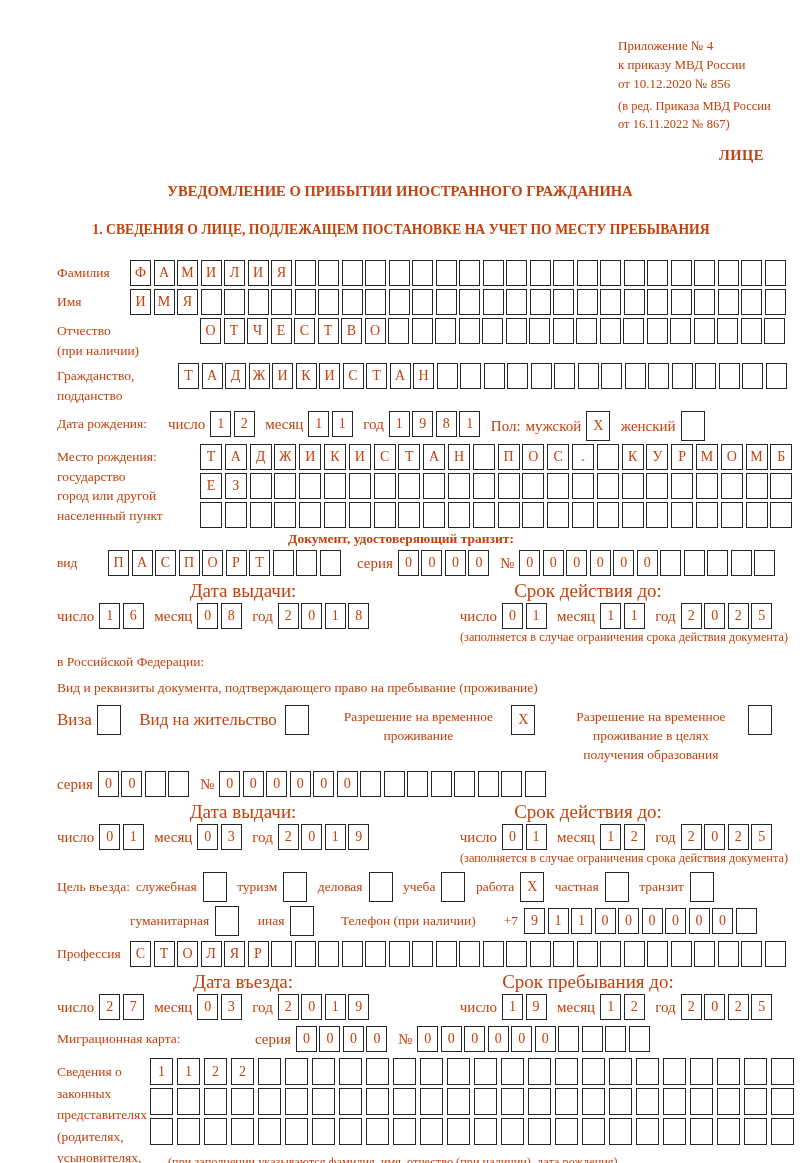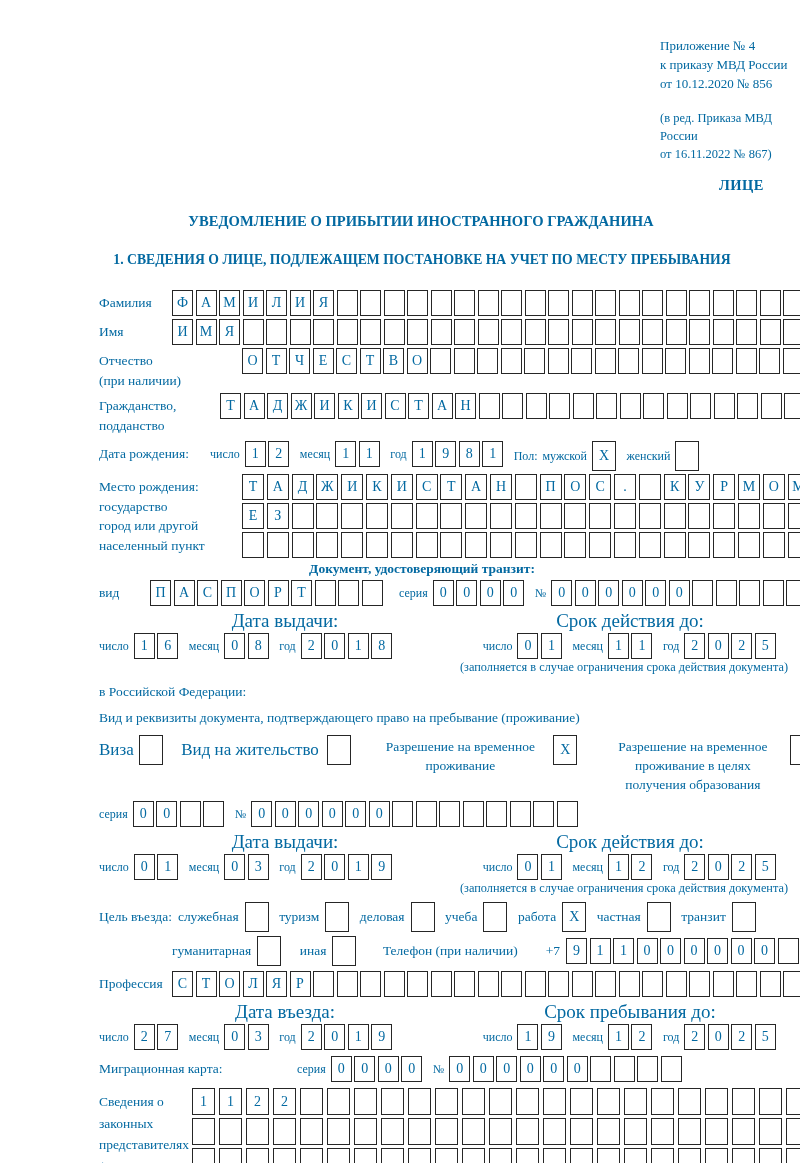--- a/index.html
+++ b/index.html
@@ -1,43 +1,43 @@
 <!DOCTYPE html>
 <html><head>
 <meta charset="utf-8">
 <style>
   html,body{margin:0;padding:0;background:#e8e8e8;}
   .page{
     width:800px;height:1163px;margin:0 auto;background:#ffffff;
-    color:#0369a1;font-family:"Liberation Serif", serif;
-    overflow:hidden;position:relative;box-sizing:border-box;padding-left:42px;
+    color:#c2410c;font-family:"Liberation Serif", serif;
+    overflow:hidden;position:relative;box-sizing:border-box;
   }
   .appendix{margin:36px 0 0 618px;font-size:13px;line-height:19px;}
-  .appendix .rev{margin-top:16px;font-size:12.5px;line-height:18px;}
+  .appendix .rev{margin-top:4px;font-size:12.5px;line-height:18px;}
   .forma{margin:14px 36px 0 0;text-align:right;font-weight:bold;font-size:14.5px;letter-spacing:.5px;}
   .title{margin-top:16px;text-align:center;font-weight:bold;font-size:14.6px;line-height:22px;}
   .uline{display:inline-block;width:54px;border-bottom:2px solid #333;height:13px;margin-left:8px;}
   .sechead{margin:20px 8px 0 10px;text-align:center;font-weight:bold;font-size:13.7px;}
   
   .frow{display:flex;align-items:flex-start;margin:3px 0 0 57px;}
   .flabel{font-size:13.5px;line-height:26px;flex:0 0 auto;}
   .flabel-col{font-size:13.5px;line-height:19.5px;flex:0 0 auto;padding-top:3px;}
   .w51{width:51px;}.w73{width:73px;}.w100{width:103px;}.w121{width:121px;}
   .w143{width:143px;}.w93{width:93px;}
   .cells{display:flex;flex-wrap:nowrap;}
   .cell{
     box-sizing:border-box;flex:0 0 auto;width:21px;height:26px;margin-right:2.5px;
     border:1.6px solid #262626;display:flex;align-items:center;justify-content:center;
     font-size:14px;background:#fff;
   }
   .cellsm .cell{width:22px;margin-right:2.8px;}
   .cellsw .cell{width:23px;height:27px;margin-right:4px;}
   .cb .cell{width:24px;height:30px;}
   .cellcol .cells{margin-bottom:3px;}
-  .dlabel{font-size:12px;line-height:26px;margin:0 5px 0 8px;flex:0 0 auto;}
+  .dlabel{font-size:15px;line-height:26px;margin:0 5px 0 8px;flex:0 0 auto;}
   .dlabel.first{margin-left:0;}
   .dhead{display:flex;margin:4px 0 0 57px;font-size:19px;}
   .dhead .h1{width:372px;text-align:center;}
   .dhead .h2{width:318px;text-align:center;}
   .drow{display:flex;align-items:flex-start;margin:1px 0 0 57px;}
   .dgroup{display:flex;align-items:flex-start;}
   .gap88{margin-left:88px;}
   .fnote{font-size:12.3px;text-align:right;margin:1px 12px 0 0;}
   .ptext{font-size:13.5px;margin:7px 0 0 57px;line-height:19px;}
   .optrow{display:flex;align-items:flex-start;margin:8px 0 0 57px;}

